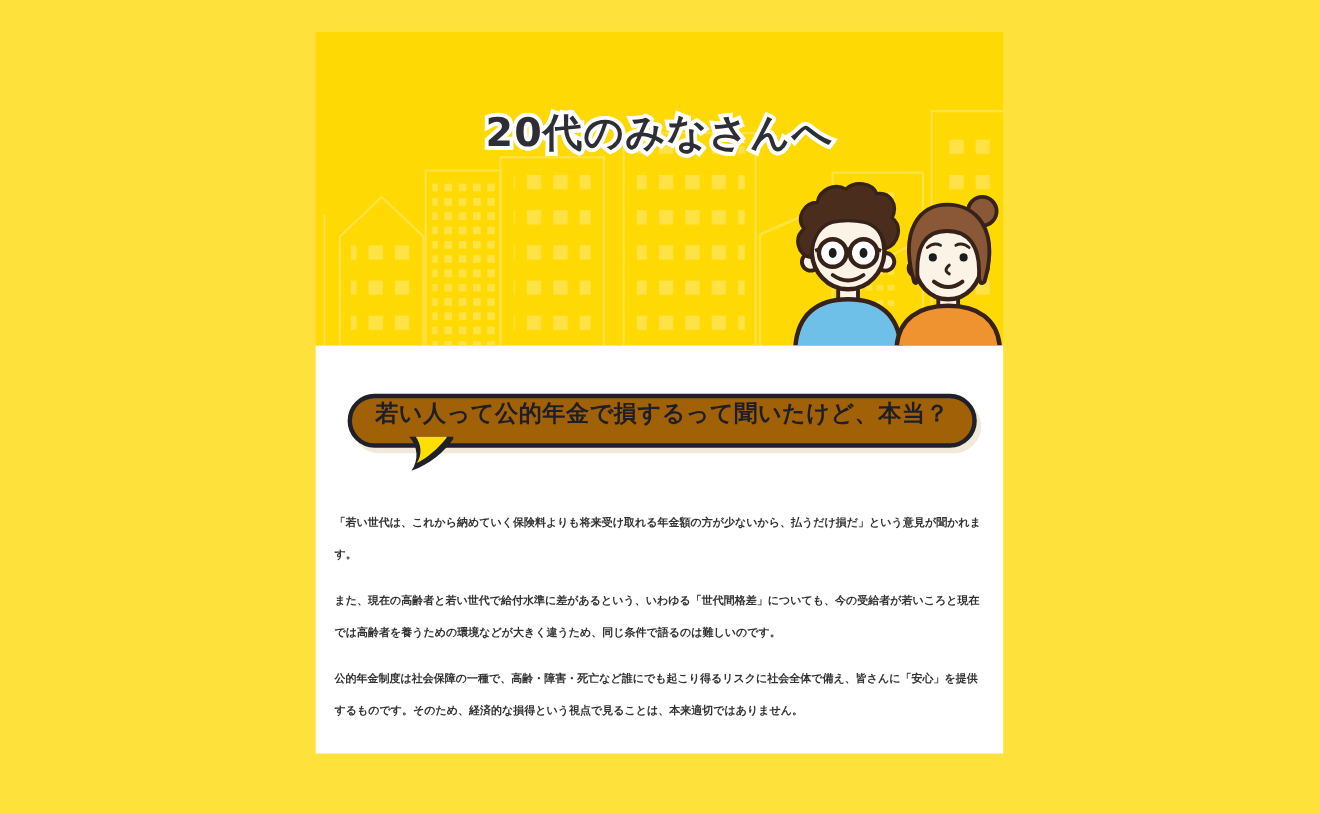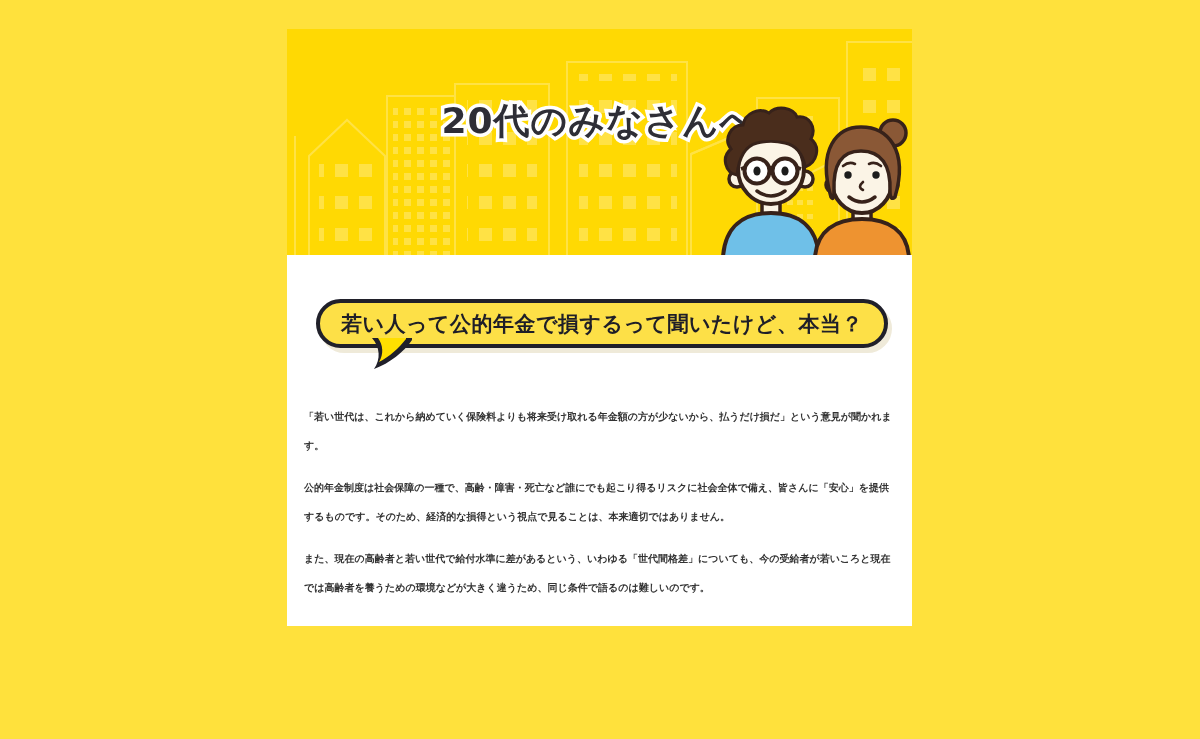--- a/index.html
+++ b/index.html
@@ -10,21 +10,21 @@
     position: relative;
   }
   .card {
     position: absolute;
     left: 287px; top: 29px;
     width: 625px;
   }
   
   .header {
     position: relative;
-    height: 226px;
+    height: 285px;
     background: #FFD903;
     overflow: hidden;
   }
   .skyline {
     position: absolute;
     left: 0; bottom: 0;
     width: 625px; height: 251px;
   }
   .header-title {
     position: absolute;
@@ -48,26 +48,25 @@
   }
   
   .content {
     background: #ffffff;
     padding: 44px 0 24px 0;
   }
   .bubble {
     position: relative;
     margin: 0 24px 0 29px;
     height: 49px;
-    background: #fde047;
+    background: #a16207;
     border: 4px solid #20202A;
     border-radius: 26px;
     box-shadow: 4px 5px 0 #EFEAD9;
     display: flex;
-    align-items: center;
     justify-content: center;
   }
   .bubble-text {
     font-size: 21px;
     font-weight: bold;
     color: #1E1E28;
     letter-spacing: 0.5px;
     white-space: nowrap;
   }
   .bubble-tail {
@@ -176,18 +175,18 @@
     <div class="bubble">
       <span class="bubble-text">若い人って公的年金で損するって聞いたけど、本当？</span>
       <svg class="bubble-tail" viewBox="0 0 52 34" xmlns="http://www.w3.org/2000/svg">
         <path d="M2 0 L42 0 L42 2 C34 14 20 25 4 31 C11 21 10 9 2 0 Z" fill="#20202A"></path>
         <path d="M8 0 L36 0 L36 1 C29 10 19 19 9 24 C14 16 13 7 8 0 Z" fill="#FFDF00"></path>
       </svg>
     </div>
 
     <div class="paragraphs">
       <p>「若い世代は、これから納めていく保険料よりも将来受け取れる年金額の方が少ないから、払うだけ損だ」という意見が聞かれます。</p>
+      <p>また、現在の高齢者と若い世代で給付水準に差があるという、いわゆる「世代間格差」についても、今の受給者が若いころと現在では高齢者を養うための環境などが大きく違うため、同じ条件で語るのは難しいのです。</p>
       <p>公的年金制度は社会保障の一種で、高齢・障害・死亡など誰にでも起こり得るリスクに社会全体で備え、皆さんに「安心」を提供するものです。そのため、経済的な損得という視点で見ることは、本来適切ではありません。</p>
-      <p>また、現在の高齢者と若い世代で給付水準に差があるという、いわゆる「世代間格差」についても、今の受給者が若いころと現在では高齢者を養うための環境などが大きく違うため、同じ条件で語るのは難しいのです。</p>
     </div>
 
   </div>
 </div>
 
 </body></html>

